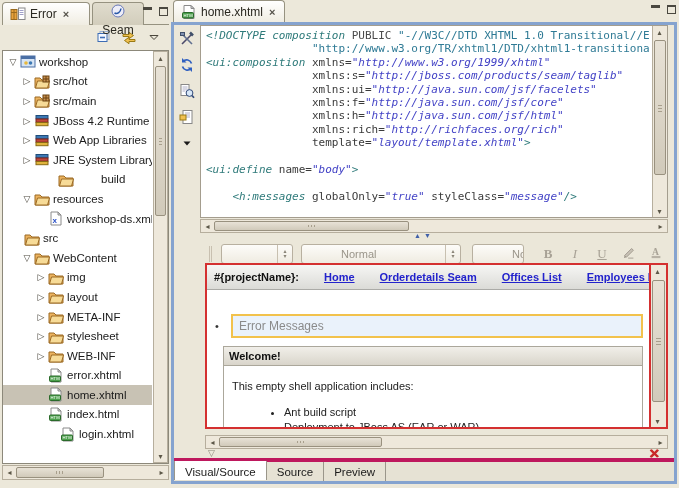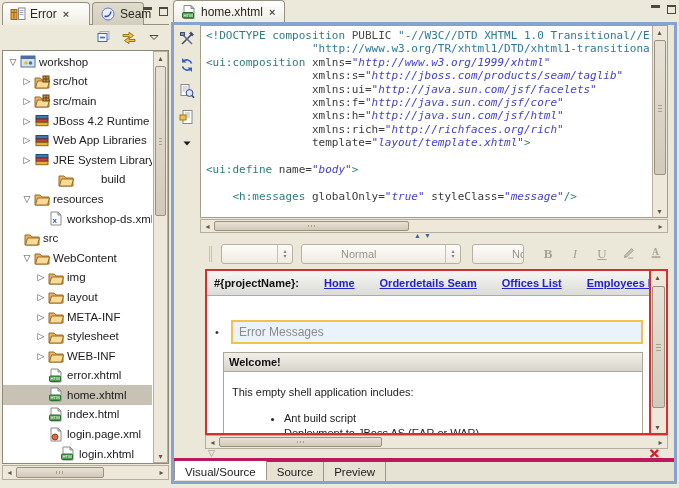--- a/index.html
+++ b/index.html
@@ -6,21 +6,21 @@
   html,body { width:679px; height:488px; }
   body {
     position:relative; background:#ECE8DA; overflow:hidden;
     font-family:"Liberation Sans","DejaVu Sans",sans-serif; color:#222;
   }
   
   .tab { position:absolute; top:0; height:23px; display:flex; align-items:center; gap:4px;
          padding:0 7px; border:1px solid #969280; border-bottom:none;
          border-radius:4px 4px 0 0; font-size:12px; color:#2A2820; }
   .tab.active { background:linear-gradient(#FFFFFF,#F0EDE2); z-index:2; }
-  .tab.inactive { background:linear-gradient(#E0DCCD,#D2CDBC); }
+  .tab.inactive { background:linear-gradient(#E0DCCD,#D2CDBC);flex-direction:column; }
   .tab .close { font-weight:bold; font-size:11px; color:#55524A; margin-left:2px; line-height:10px; }
   .winbtns { position:absolute; display:flex; gap:7px; align-items:center; }
   .btn-min { width:9px; height:3px; background:#4A4840; margin-top:-6px; }
   .btn-max { width:9px; height:9px; border:1px solid #4A4840; border-top:2px solid #4A4840; background:transparent; }
   .icon16 { width:16px; height:16px; display:inline-block; flex:none; }
   .icon16 svg { width:16px; height:16px; display:block; }
 
   
   .scroll { position:absolute; background:#EEE8DB; border:1px solid #B6AE9D; }
   .sb-ar { position:absolute; font-size:8px; color:#5C5748; width:13px; height:12px;
@@ -64,21 +64,21 @@
   #side-toolbar { position:absolute; left:0; top:2px; width:25px; display:flex;
                   flex-direction:column; align-items:center; gap:8px; padding-top:3px; }
   #side-toolbar .sbtn { width:18px; height:18px; display:flex; align-items:center; justify-content:center; }
   #side-toolbar .sbtn svg { width:16px; height:16px; }
 
   #source-pane { position:absolute; left:26px; top:0; width:468px; height:193px;
                  background:#fff; border:1px solid #A49D8E; overflow:hidden; }
   #source-code { position:absolute; left:5px; top:3px; right:17px; bottom:0;
                  font-family:"DejaVu Sans Mono",monospace; font-size:11px; line-height:13.4px;
                  white-space:pre; overflow:hidden; }
-  .c-tag  { color:#2E7A7A; }
+  .c-tag  { color:#2E7A7A;font-style:italic; }
   .c-dtd  { color:#2E7A95; }
   .c-kw   { color:#4A4A4A; }
   .c-attr { color:#3A3A3A; }
   .c-val  { color:#4343C6; font-style:italic; }
   .c-plain{ color:#000; }
   #source-vscroll { right:0; top:0; width:15px; height:100%; border-left:1px solid #B6AE9D; background:#EEE8DB; position:absolute;}
   #source-hscroll { left:26px; top:194px; width:468px; height:14px; }
   #sash-updown { position:absolute; left:0; top:207px; width:500px; text-align:center;
                  font-size:7px; color:#3F5FA8; letter-spacing:3px; }
 
@@ -95,21 +95,21 @@
   #combo-style { width:72px; margin-left:9px; }
   #combo-para  { width:160px; margin-left:8px; }
   #combo-size  { width:52px; margin-left:11px; }
   #fmt-btns { display:flex; gap:13px; margin-left:17px; align-items:center; }
   .fbtn { font-family:"Liberation Serif","DejaVu Serif",serif; font-size:13px; color:#A8A296; width:14px; text-align:center; }
   .fbtn.b { font-weight:bold; }
   .fbtn.i { font-style:italic; }
   .fbtn.u { text-decoration:underline; }
   .fbtn svg { width:14px; height:14px; }
 
-  #visual-pane { position:absolute; left:31px; top:244px; width:463px; height:166px;
+  #visual-pane { position:absolute; left:31px; top:238px; width:463px; height:166px;
                  border:2px solid #D43030; background:#fff; }
   #vp-scroll { position:absolute; right:0; top:0; width:17px; height:100%;
                border-left:2px solid #D43030; background:#EEE8DB; }
   #vp-content { position:absolute; left:0; top:0; right:17px; bottom:0; overflow:hidden; background:#fff; }
   #vp-menubar { height:25px; background:linear-gradient(#F6F6F4,#DBDBD7);
                 border-bottom:1px solid #ABABA7; display:flex; align-items:center;
                 padding-left:7px; font-size:11px; white-space:nowrap; }
   #vp-project { font-weight:bold; color:#101010; }
   .vp-link { color:#2222CC; font-weight:bold; text-decoration:underline; margin-left:25px; }
   .vp-link:first-of-type { margin-left:35px; }
@@ -387,31 +387,20 @@
           <span class="ticon">
             <svg viewBox="0 0 16 15">
               <path d="M3 1h7l3 3v10H3z" fill="#fff" stroke="#8A8A8A"></path>
               <path d="M10 1l3 3h-3z" fill="#D8D8D8" stroke="#8A8A8A"></path>
               <rect x="1.5" y="8" width="11" height="5.5" rx="1" fill="#4CA04C" stroke="#2A6A2A"></rect>
               <text x="2.6" y="12.4" font-size="4.2" fill="#fff" font-family="sans-serif">HTM</text>
             </svg>
           </span>
           <span class="tlabel">index.html</span>
         </div>
-        <div class="trow" style="padding-left: 31px;">
-          <span class="texp"></span>
-          <span class="ticon">
-            <svg viewBox="0 0 16 15">
-              <path d="M3 1h7l3 3v10H3z" fill="#fff" stroke="#8A8A8A"></path>
-              <path d="M10 1l3 3h-3z" fill="#D8D8D8" stroke="#8A8A8A"></path>
-              <circle cx="7" cy="10" r="3" fill="#E06A3C" stroke="#9A3A18"></circle>
-            </svg>
-          </span>
-          <span class="tlabel">login.page.xml</span>
-        </div>
         <div class="trow" style="padding-left: 43px;">
           <span class="texp"></span>
           <span class="ticon">
             <svg viewBox="0 0 16 15">
               <path d="M3 1h7l3 3v10H3z" fill="#fff" stroke="#8A8A8A"></path>
               <path d="M10 1l3 3h-3z" fill="#D8D8D8" stroke="#8A8A8A"></path>
               <rect x="1.5" y="8" width="11" height="5.5" rx="1" fill="#4CA04C" stroke="#2A6A2A"></rect>
               <text x="2.6" y="12.4" font-size="4.2" fill="#fff" font-family="sans-serif">HTM</text>
             </svg>
           </span>

